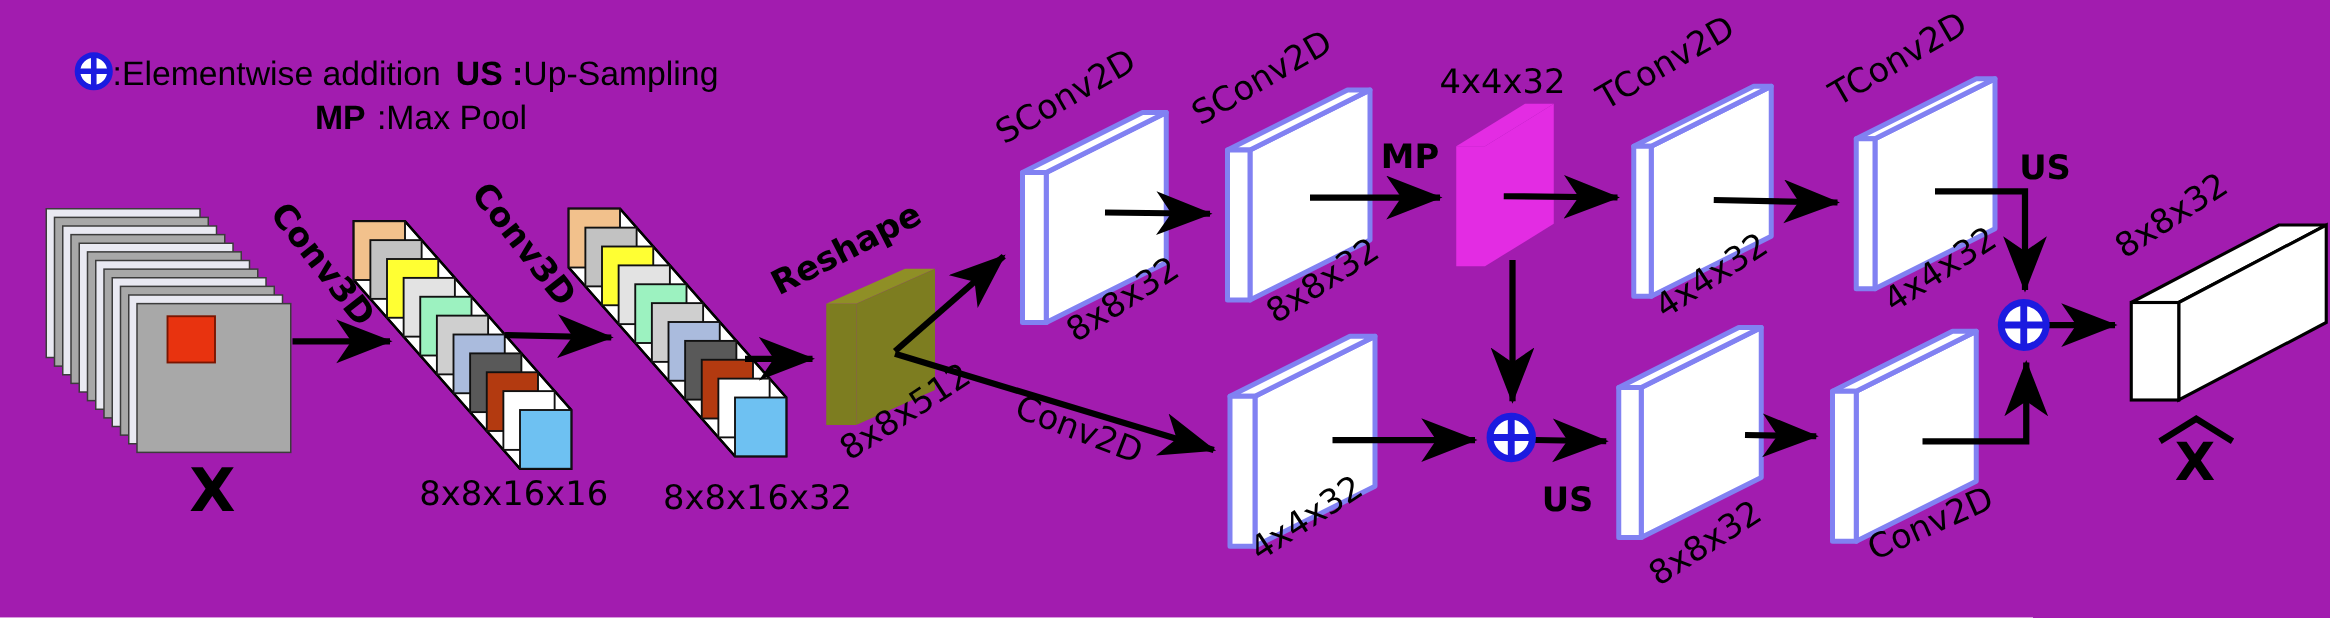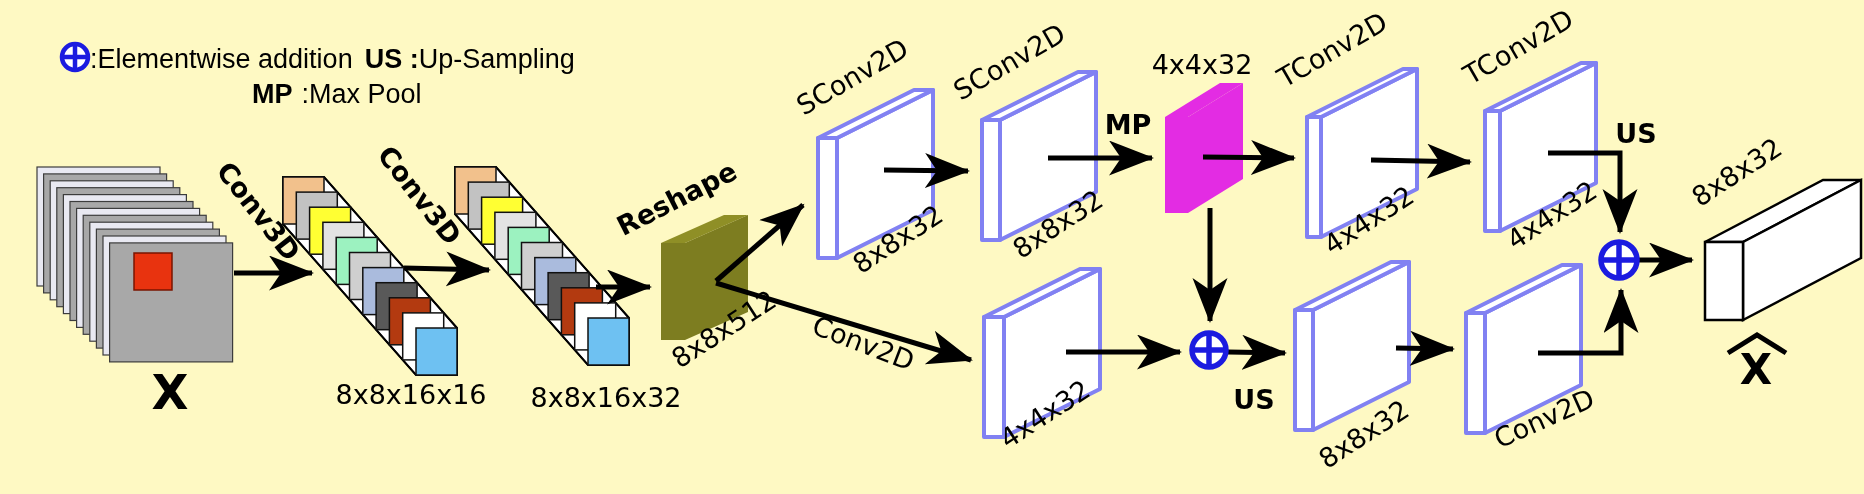--- a/index.html
+++ b/index.html
@@ -1,16 +1,16 @@
 <!DOCTYPE html>
 <html><head>
 <meta charset="utf-8">
 <style>
   html,body{margin:0;padding:0;background:#fff;}
-  .page{width:1864px;height:494px;position:relative;background:#fef9c3;overflow:hidden;}
+  .page{width:1864px;height:494px;position:relative;background:#a21caf;overflow:hidden;}
   svg text{font-family:"DejaVu Sans",sans-serif;font-size:27px;fill:#000;}
   svg text.legend{font-family:"Liberation Sans",sans-serif;font-size:27px;}
   .b{font-weight:bold;}
   .big{font-size:48px;font-weight:bold;}
   .xhat{font-size:42px;font-weight:bold;}
   .ar{stroke:#000;stroke-width:5;fill:none;}
 </style>
 </head>
 <body>
 

